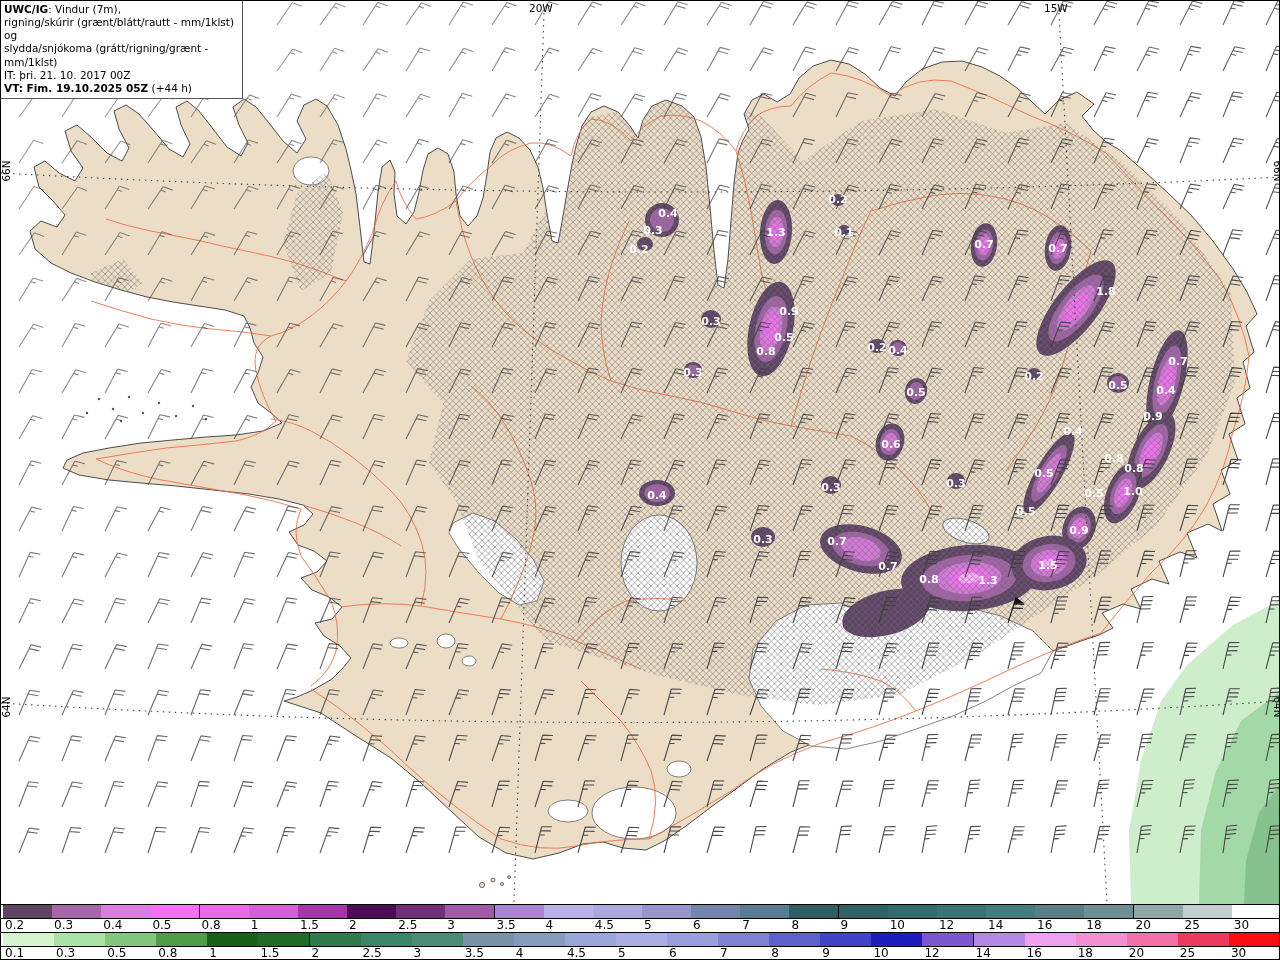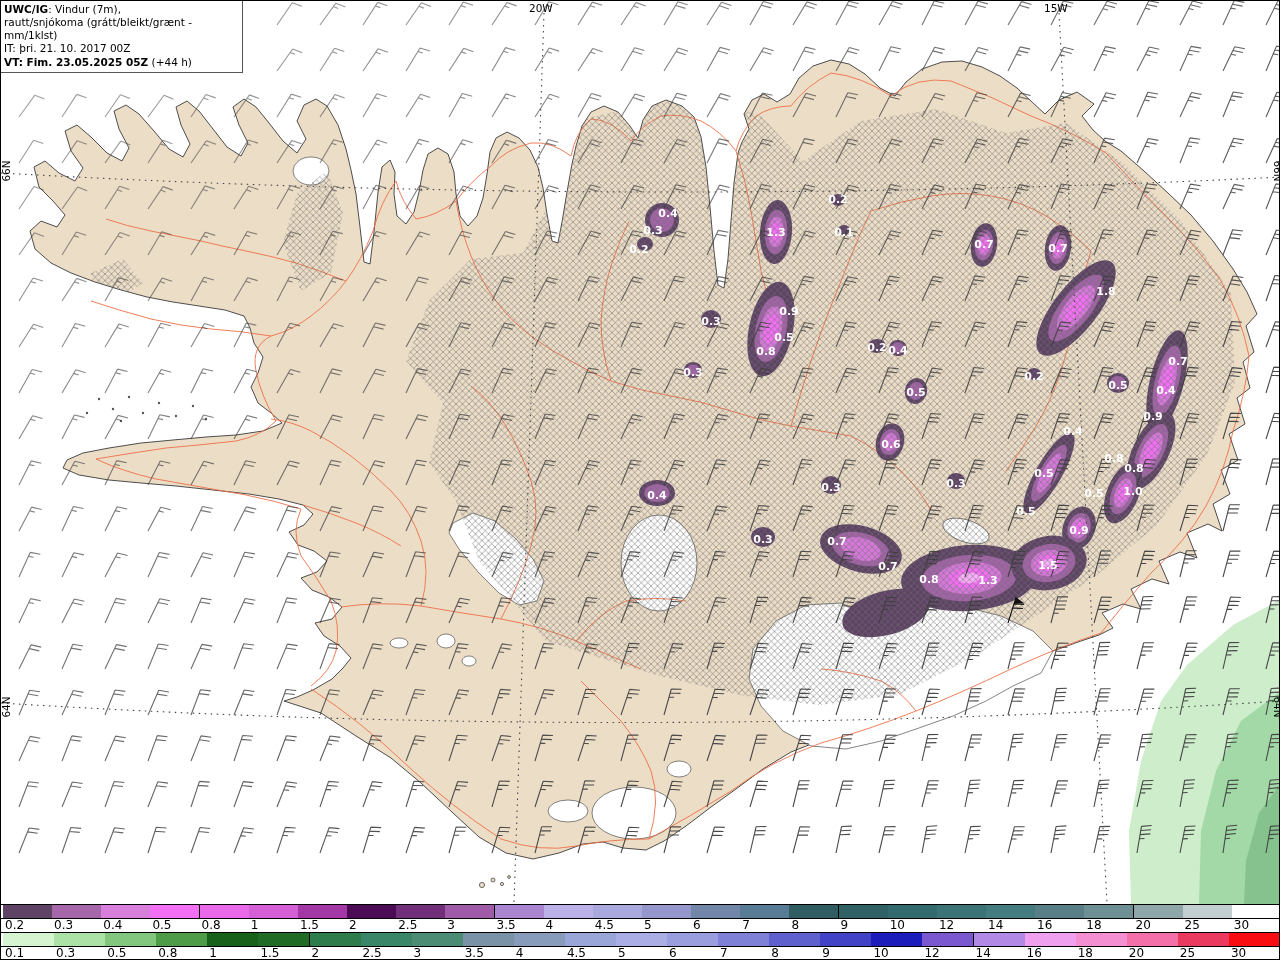--- a/index.html
+++ b/index.html
@@ -1979,23 +1979,24 @@
     <text x="1043" y="11">15W</text>
     <text x="9" y="170" transform="rotate(-90 9 170)" text-anchor="middle">66N</text>
     <text x="9" y="706" transform="rotate(-90 9 706)" text-anchor="middle">64N</text>
     <text x="1273" y="170" transform="rotate(90 1273 170)" text-anchor="middle">66N</text>
     <text x="1273" y="706" transform="rotate(90 1273 706)" text-anchor="middle">64N</text>
   </g>
 </svg>
 
 <div id="titlebox">
   <div><b>UWC/IG</b><span>: Vindur (7m),</span></div>
-  <div>rautt/snjókoma (grátt/bleikt/grænt - mm/1klst)</div>
+  <div>rigning/skúrir (grænt/blátt/rautt - mm/1klst) og</div>
+  <div>slydda/snjókoma (grátt/rigning/grænt - mm/1klst)</div>
   <div>IT: þri. 21. 10. 2017 00Z</div>
-  <div><b>VT: Fim. 23.05.2025 05Z</b><span> (+44 h)</span></div>
+  <div><b>VT: Fim. 19.10.2025 05Z</b><span> (+44 h)</span></div>
 </div>
 
 <div id="bars">
       <div class="strip" style="top: 0px;">
         <div class="cell" style="left: 2px; width: 49.1px; background: rgb(94, 67, 101);"></div>
         <div class="cell" style="left: 51.1px; width: 49.1px; background: rgb(166, 103, 170);"></div>
         <div class="cell" style="left: 100.3px; width: 49.1px; background: rgb(215, 127, 219);"></div>
         <div class="cell" style="left: 149.4px; width: 49.1px; background: rgb(243, 111, 243);"></div>
         <div class="cell" style="left: 198.6px; width: 49.1px; background: rgb(233, 105, 233);"></div>
         <div class="cell" style="left: 247.8px; width: 49.1px; background: rgb(213, 95, 213);"></div>

